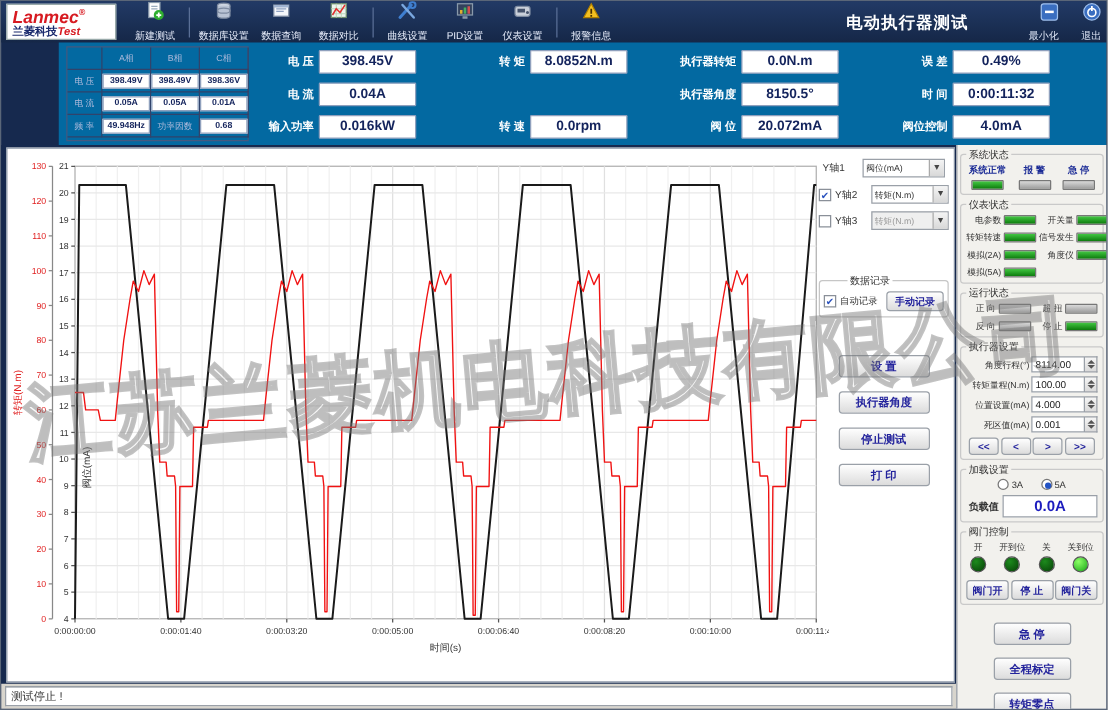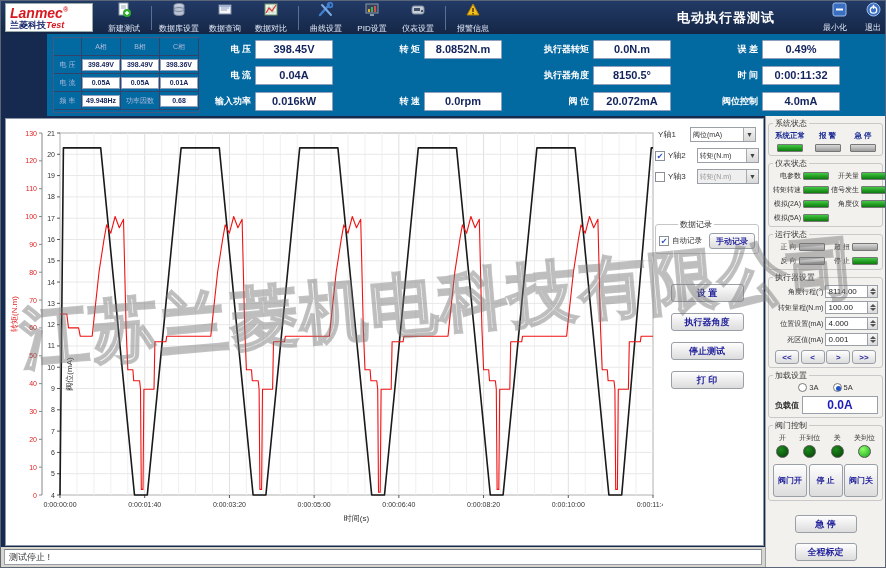--- a/index.html
+++ b/index.html
@@ -99,21 +99,21 @@
   .load-row .lbl { font-size:8px; font-weight:bold; color:#333; margin:0 3px 0 2px; white-space:nowrap; }
   .load-val { flex:1; height:18px; background:#fff; border:1px solid #9aa0a8; color:#1c1cbe; font-weight:bold;
     font-size:12px; display:flex; align-items:center; justify-content:center; }
   .vlv-leds { display:flex; justify-content:space-between; padding:0 3px; }
   .vlv { display:flex; flex-direction:column; align-items:center; }
   .vlv .lbl { font-size:7px; color:#333; margin-bottom:2px; white-space:nowrap; }
   .led-round { width:13px; height:13px; border-radius:50%; border:1px solid #555; }
   .led-dim { background:radial-gradient(circle at 35% 30%, #1d8a1d, #063f06); }
   .led-bright { background:radial-gradient(circle at 35% 30%, #8cff66, #17a317); }
   .vlv-btns { display:flex; justify-content:space-between; margin-top:6px; }
-  .vlv-btns .btn { width:34px; height:33px; font-size:8px; }
+  .vlv-btns .btn { width:34px; height:16px; font-size:8px; }
   .sb-bottom { margin-top:14px; display:flex; flex-direction:column; align-items:center; }
   .sb-bottom .btn { width:62px; height:18px; margin-bottom:10px; }
 
   
   .watermark { position:absolute; left:18px; top:255px; width:880px; z-index:60; pointer-events:none;
     font-size:68px; font-weight:bold; white-space:nowrap; transform:rotate(-5deg); letter-spacing:2px;
     color:rgba(130,130,130,0.06); -webkit-text-stroke:2px rgba(120,120,120,0.45); }
 </style>
 </head>
 <body>

